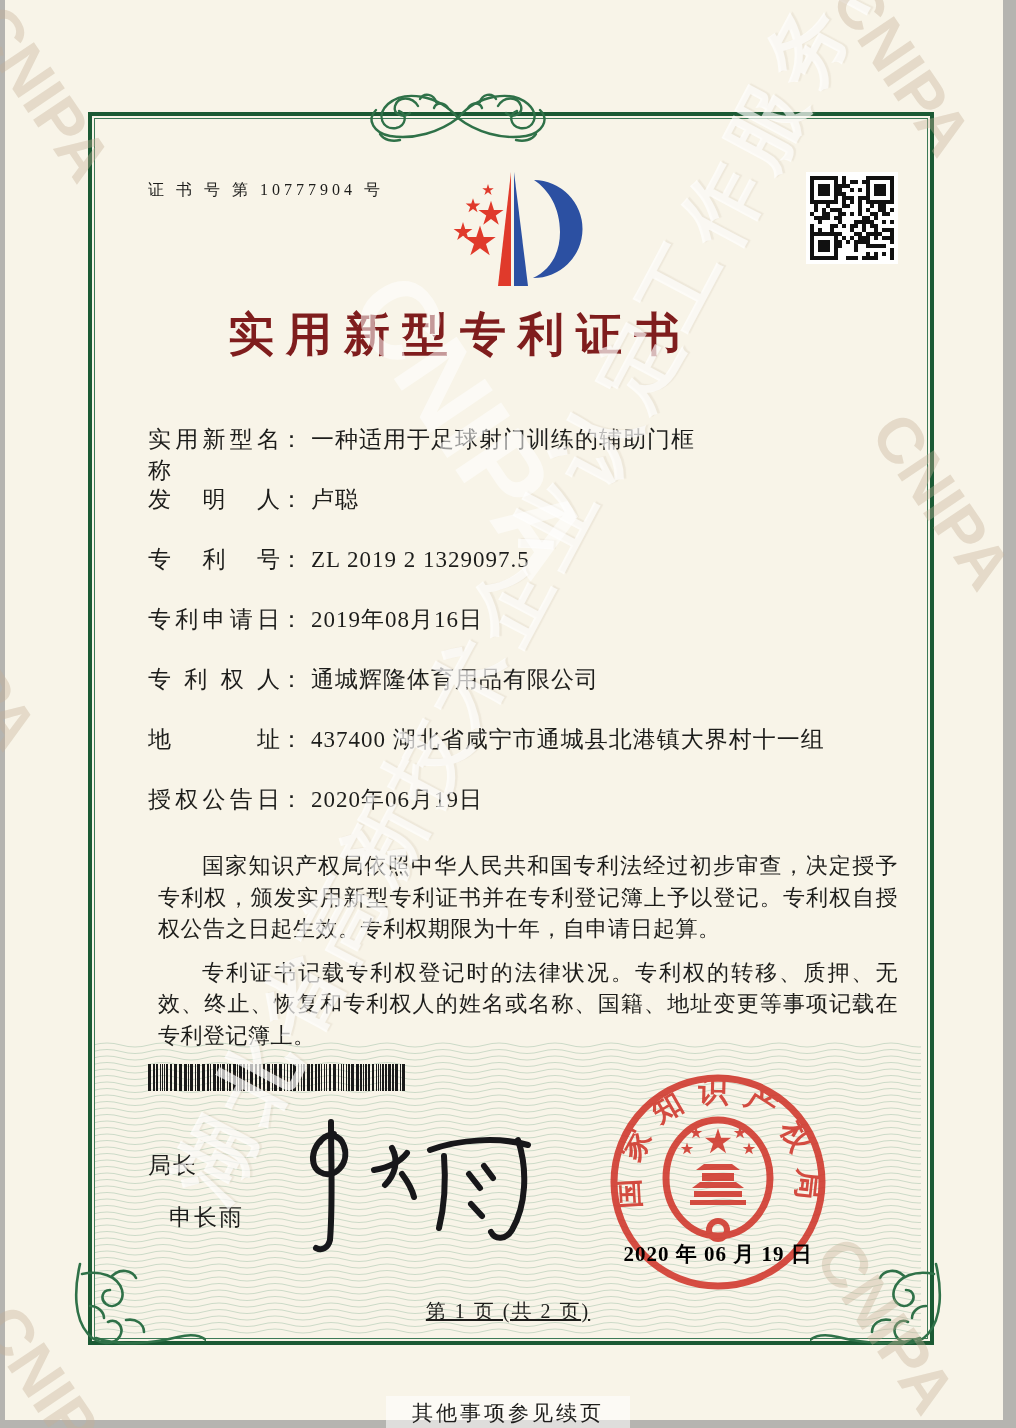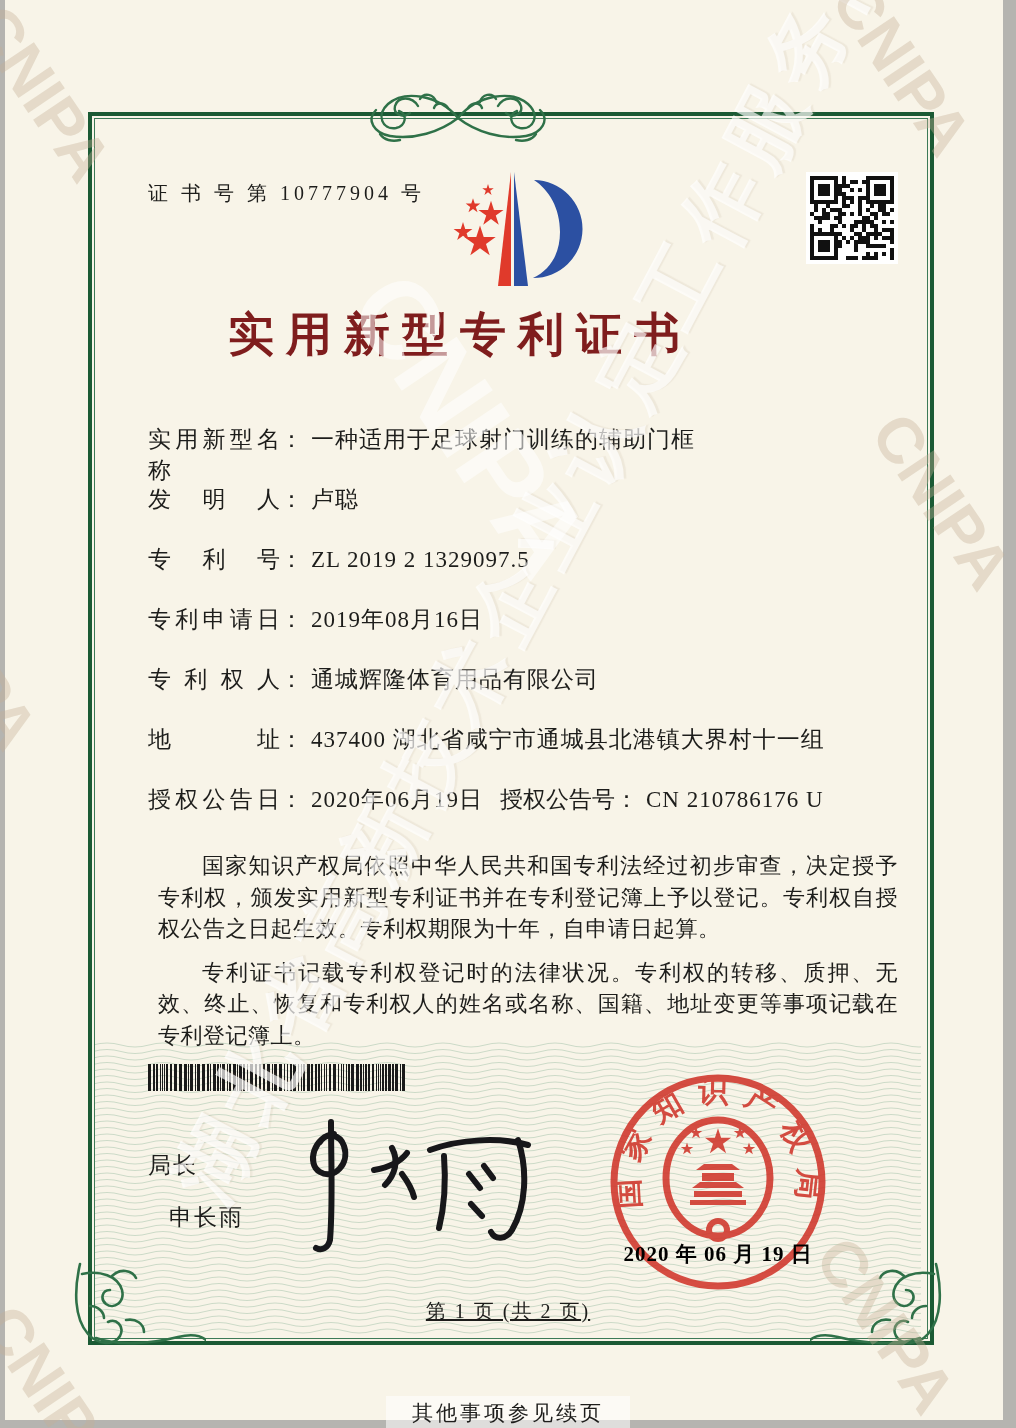--- a/index.html
+++ b/index.html
@@ -18,21 +18,21 @@
            font-size:80px;letter-spacing:10px;color:rgba(255,255,255,0.68);
            text-shadow:2px 2px 1px rgba(170,150,125,0.12);}
   .wm-acr{font-family:"Liberation Sans","DejaVu Sans",sans-serif;transform:rotate(56deg);transform-origin:0 0;}
   .wm-acr.white{font-size:110px;color:rgba(255,255,255,0.55);left:430px;top:250px;}
   .wm-acr.tan{font-size:64px;color:rgba(196,176,150,0.38);}
   .wm1{left:18px;top:-8px;}  .wm2{left:878px;top:-34px;}
   .wm3{left:-56px;top:560px;}.wm4{left:918px;top:400px;}
   .wm5{left:28px;top:1292px;}.wm6{left:862px;top:1224px;}
   
   .content{position:absolute;inset:0;z-index:3;}
-  .cert-no{position:absolute;left:148px;top:180px;font-size:20px;letter-spacing:4px;}
+  .cert-no{position:absolute;left:148px;top:180px;font-size:16px;letter-spacing:4px;}
   .logo{position:absolute;left:438px;top:166px;}
   .qr-box{position:absolute;left:806px;top:172px;width:92px;height:92px;background:#fff;
           display:flex;align-items:center;justify-content:center;}
   .title{position:absolute;left:0;top:304px;width:920px;text-align:center;
          font-size:46px;font-weight:bold;letter-spacing:12px;color:#7f1d1d;}
   .fields{position:absolute;left:148px;top:424px;width:762px;font-size:23px;}
   .frow{position:relative;height:60px;}
   .flabel{display:inline-block;width:132px;text-align:justify;text-align-last:justify;vertical-align:top;}
   .fvalue{margin-left:8px;letter-spacing:1px;}
   .grant-right{position:absolute;left:352px;top:0;}
@@ -411,23 +411,20 @@
         <span class="flabel">专利申请日</span><span>：</span><span class="fvalue">2019年08月16日</span>
       </div>
       <div class="frow">
         <span class="flabel">专利权人</span><span>：</span><span class="fvalue">通城辉隆体育用品有限公司</span>
       </div>
       <div class="frow">
         <span class="flabel">地址</span><span>：</span><span class="fvalue">437400 湖北省咸宁市通城县北港镇大界村十一组</span>
       </div>
       <div class="frow">
         <span class="flabel">授权公告日</span><span>：</span><span class="fvalue">2020年06月19日</span>
-        <span class="grant-right">
-          <span>授权公告号</span><span>：</span><span class="fvalue">CN 210786176 U</span>
-        </span>
       </div>
     </div>
 
     <div class="paras">
       <p>国家知识产权局依照中华人民共和国专利法经过初步审查，决定授予专利权，颁发实用新型专利证书并在专利登记簿上予以登记。专利权自授权公告之日起生效。专利权期限为十年，自申请日起算。</p>
       <p>专利证书记载专利权登记时的法律状况。专利权的转移、质押、无效、终止、恢复和专利权人的姓名或名称、国籍、地址变更等事项记载在专利登记簿上。</p>
     </div>
 
     <svg class="barcode" id="barcode-svg" width="262" height="27">
         <rect x="0" y="0" width="3" height="27" fill="#1a1a1a"></rect>

